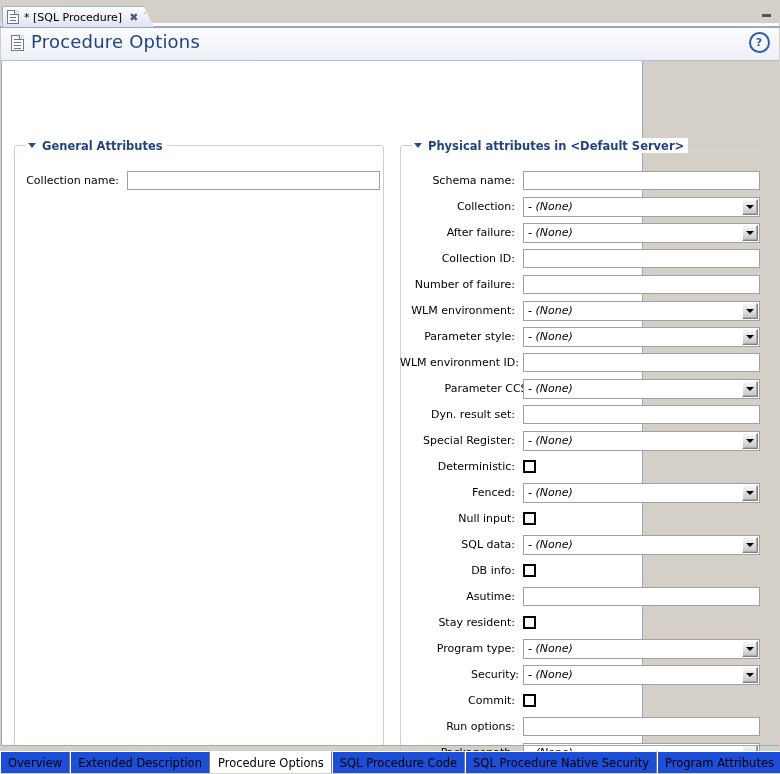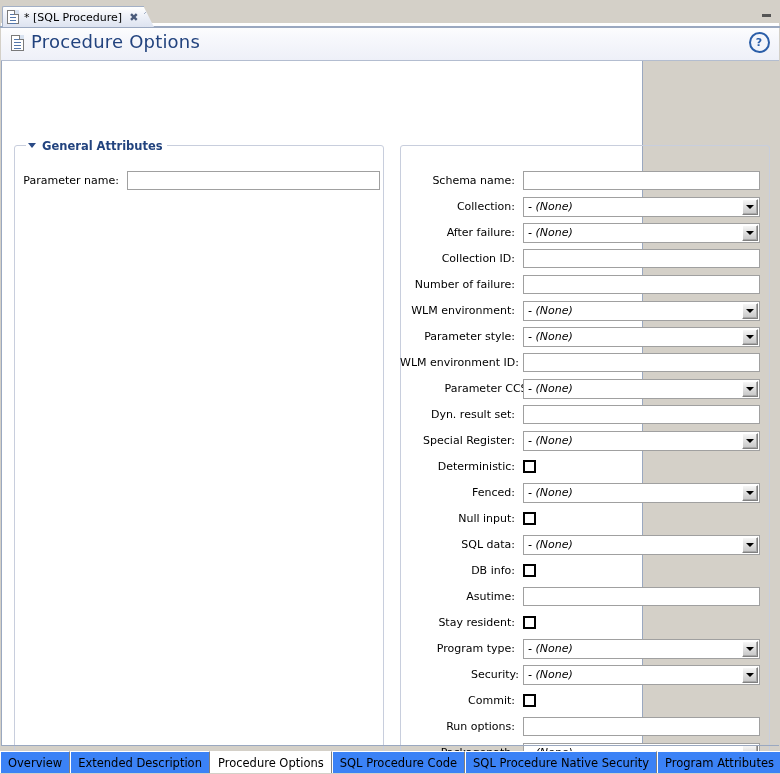--- a/index.html
+++ b/index.html
@@ -242,21 +242,21 @@
     background: #d4d0c8;
     display: flex;
     align-items: stretch;
   }
   .ptab {
     height: 22px;
     padding: 0 7px;
     display: flex; align-items: center;
     font-size: 11.5px;
     color: #000;
-    background: #3b82f6;
+    background: #1d4ed8;
     border-left: 1px solid #ffffff;
     border-right: 1px solid #808080;
     border-top: 1px solid #ffffff;
     box-sizing: border-box;
     white-space: nowrap;
   }
   .ptab.active {
     background: #ffffff;
     border-left: 1px solid #ffffff;
     border-right: 1px solid #808080;
@@ -321,27 +321,31 @@
 
   <div id="form-body">
 
     <div class="section" id="section-general">
       <div class="section-frame"></div>
       <div class="section-title">
         <span class="twisty"></span>
         <span>General Attributes</span>
       </div>
       <div id="general-rows">
-          <div class="field-label" style="left: 0px; width: 105px; top: 33px;">Parameter name:</div>
+          <div class="field-label" style="left: 0px; width: 105px; top: 33px;">Collection name:</div>
           <div class="field-ctl" style="left: 113px; top: 33px;"><input class="txt" type="text" style="width: 253px;"></div>
         </div>
     </div>
 
     <div class="section" id="section-physical">
       <div class="section-frame"></div>
+      <div class="section-title">
+        <span class="twisty"></span>
+        <span>Physical attributes in &lt;Default Server&gt;</span>
+      </div>
       <div id="physical-rows">
           <div class="field-label" style="left: 0px; width: 115px; top: 33px;">Schema name:</div>
           <div class="field-ctl" style="left: 123px; top: 33px;"><input class="txt" type="text" style="width: 237px;"></div>
           <div class="field-label" style="left: 0px; width: 115px; top: 59px;">Collection:</div>
           <div class="field-ctl" style="left: 123px; top: 59px;">
             <div class="combo" style="width: 237px;">
               <span class="combo-text">- (None)</span>
               <span class="combo-arrow">
                 <i></i>
               </span>

